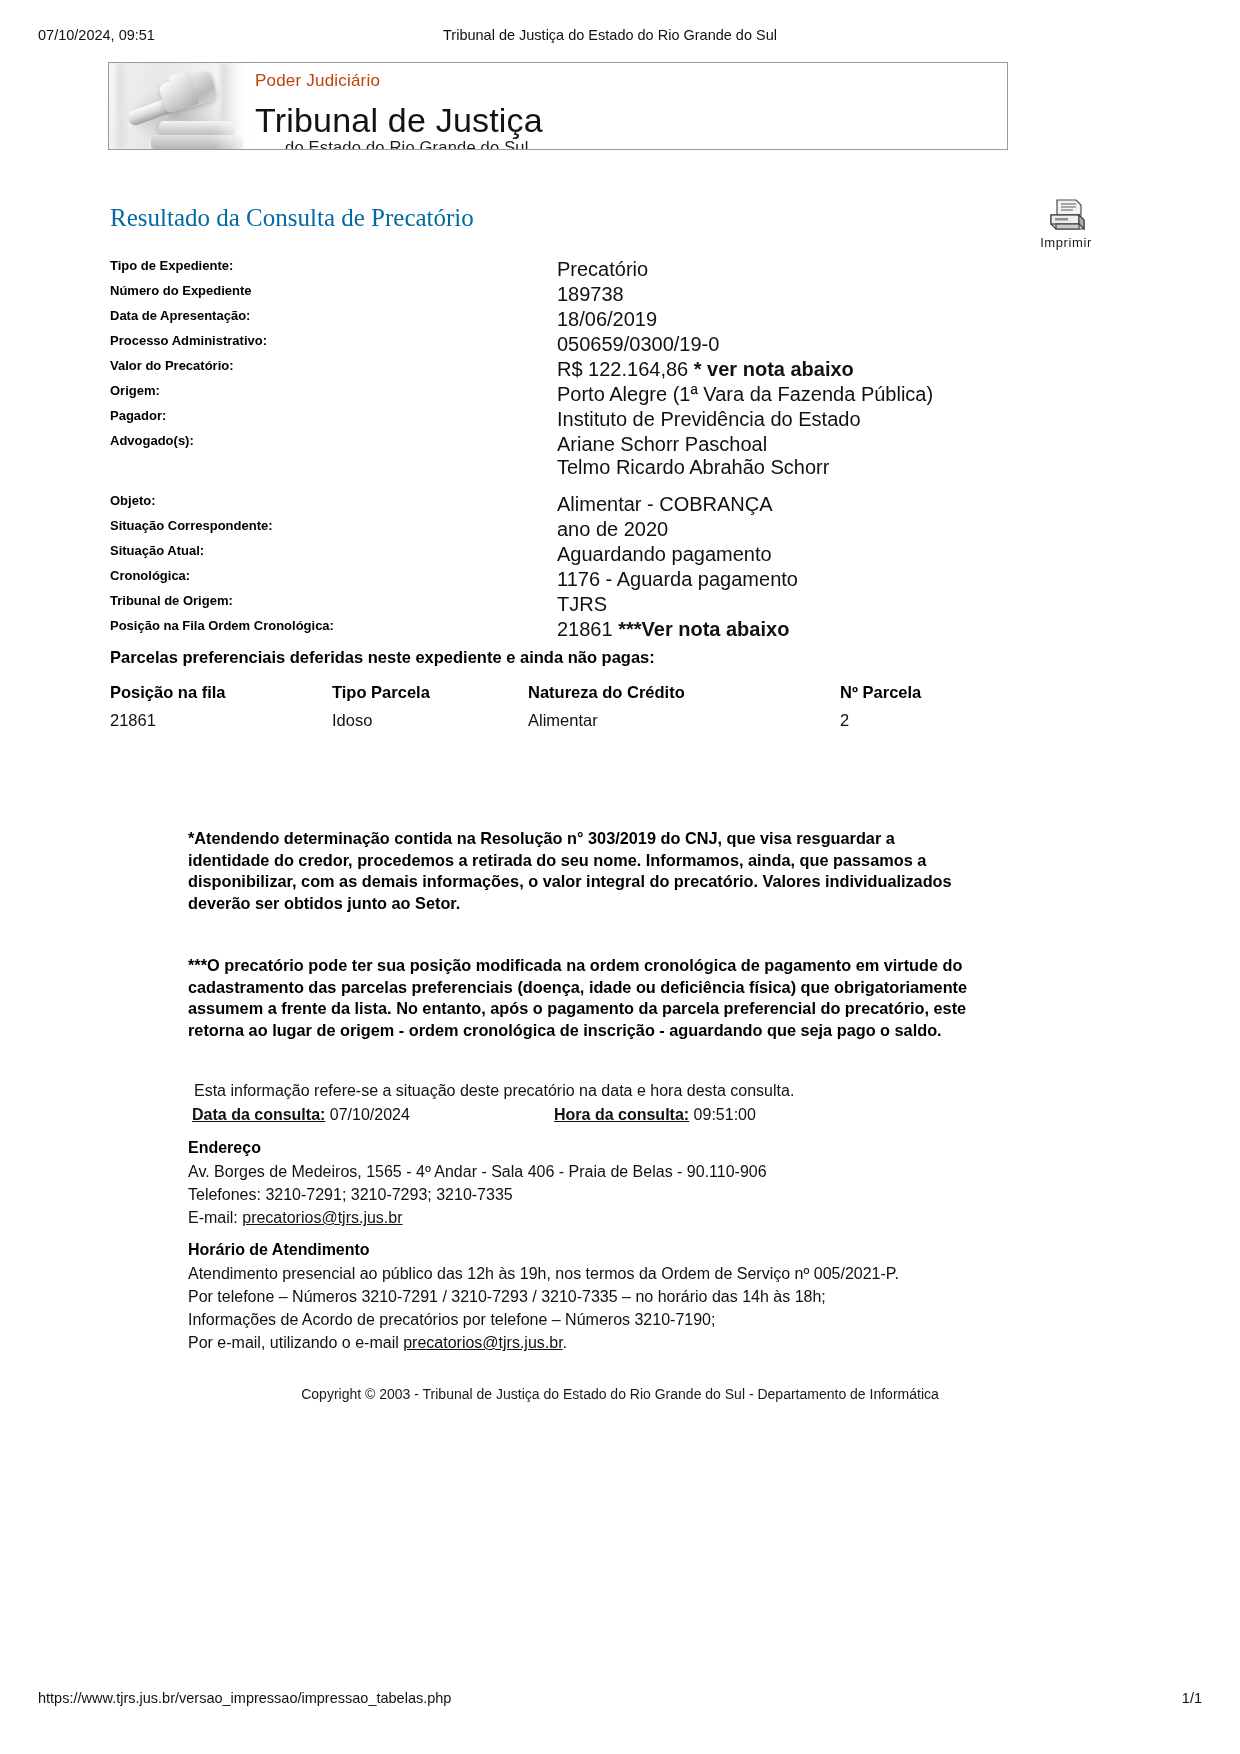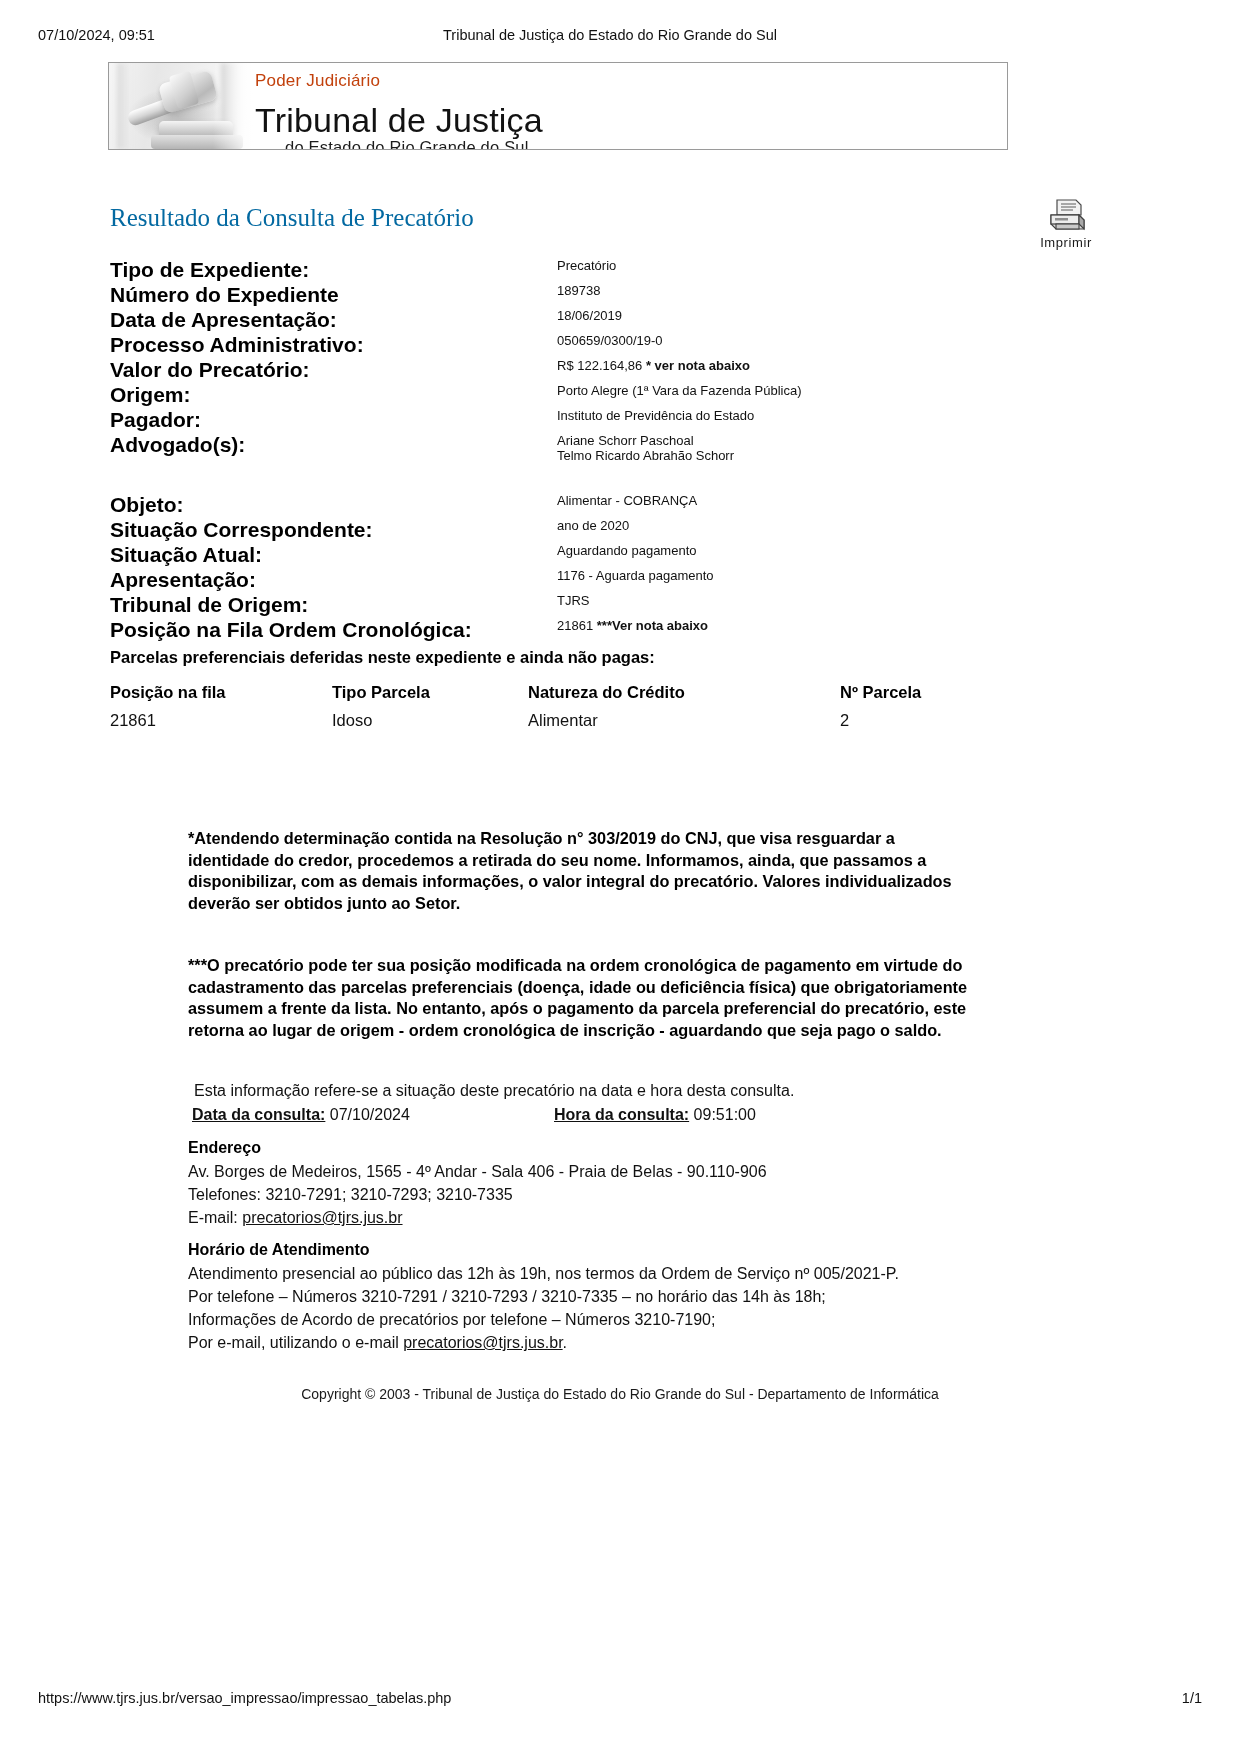--- a/index.html
+++ b/index.html
@@ -246,30 +246,30 @@
     width: 930px;
   }
   .field-row {
     position: relative;
     min-height: 25px;
   }
   .field-label {
     position: absolute;
     left: 0;
     top: 0;
-    font-size: 21px;
+    font-size: 13px;
     font-weight: bold;
     color: #000;
     white-space: nowrap;
   }
   .field-value {
     position: absolute;
     left: 447px;
     top: 0;
-    font-size: 13px;
+    font-size: 20px;
     color: #111;
     white-space: pre-line;
   }
   .field-value b { font-weight: bold; }
 
   .spacer-14 { height: 14px; }
 
   
   .parcels-title {
     position: absolute;
@@ -480,21 +480,21 @@
       <span class="field-label">Situação Correspondente:</span>
       <span class="field-value">ano de 2020</span>
     </div>
 
     <div class="field-row" style="height:25px">
       <span class="field-label">Situação Atual:</span>
       <span class="field-value">Aguardando pagamento</span>
     </div>
 
     <div class="field-row" style="height:25px">
-      <span class="field-label">Apresentação:</span>
+      <span class="field-label">Cronológica:</span>
       <span class="field-value">1176 - Aguarda pagamento</span>
     </div>
 
     <div class="field-row" style="height:25px">
       <span class="field-label">Tribunal de Origem:</span>
       <span class="field-value">TJRS</span>
     </div>
 
     <div class="field-row" style="height:25px">
       <span class="field-label">Posição na Fila Ordem Cronológica:</span>

